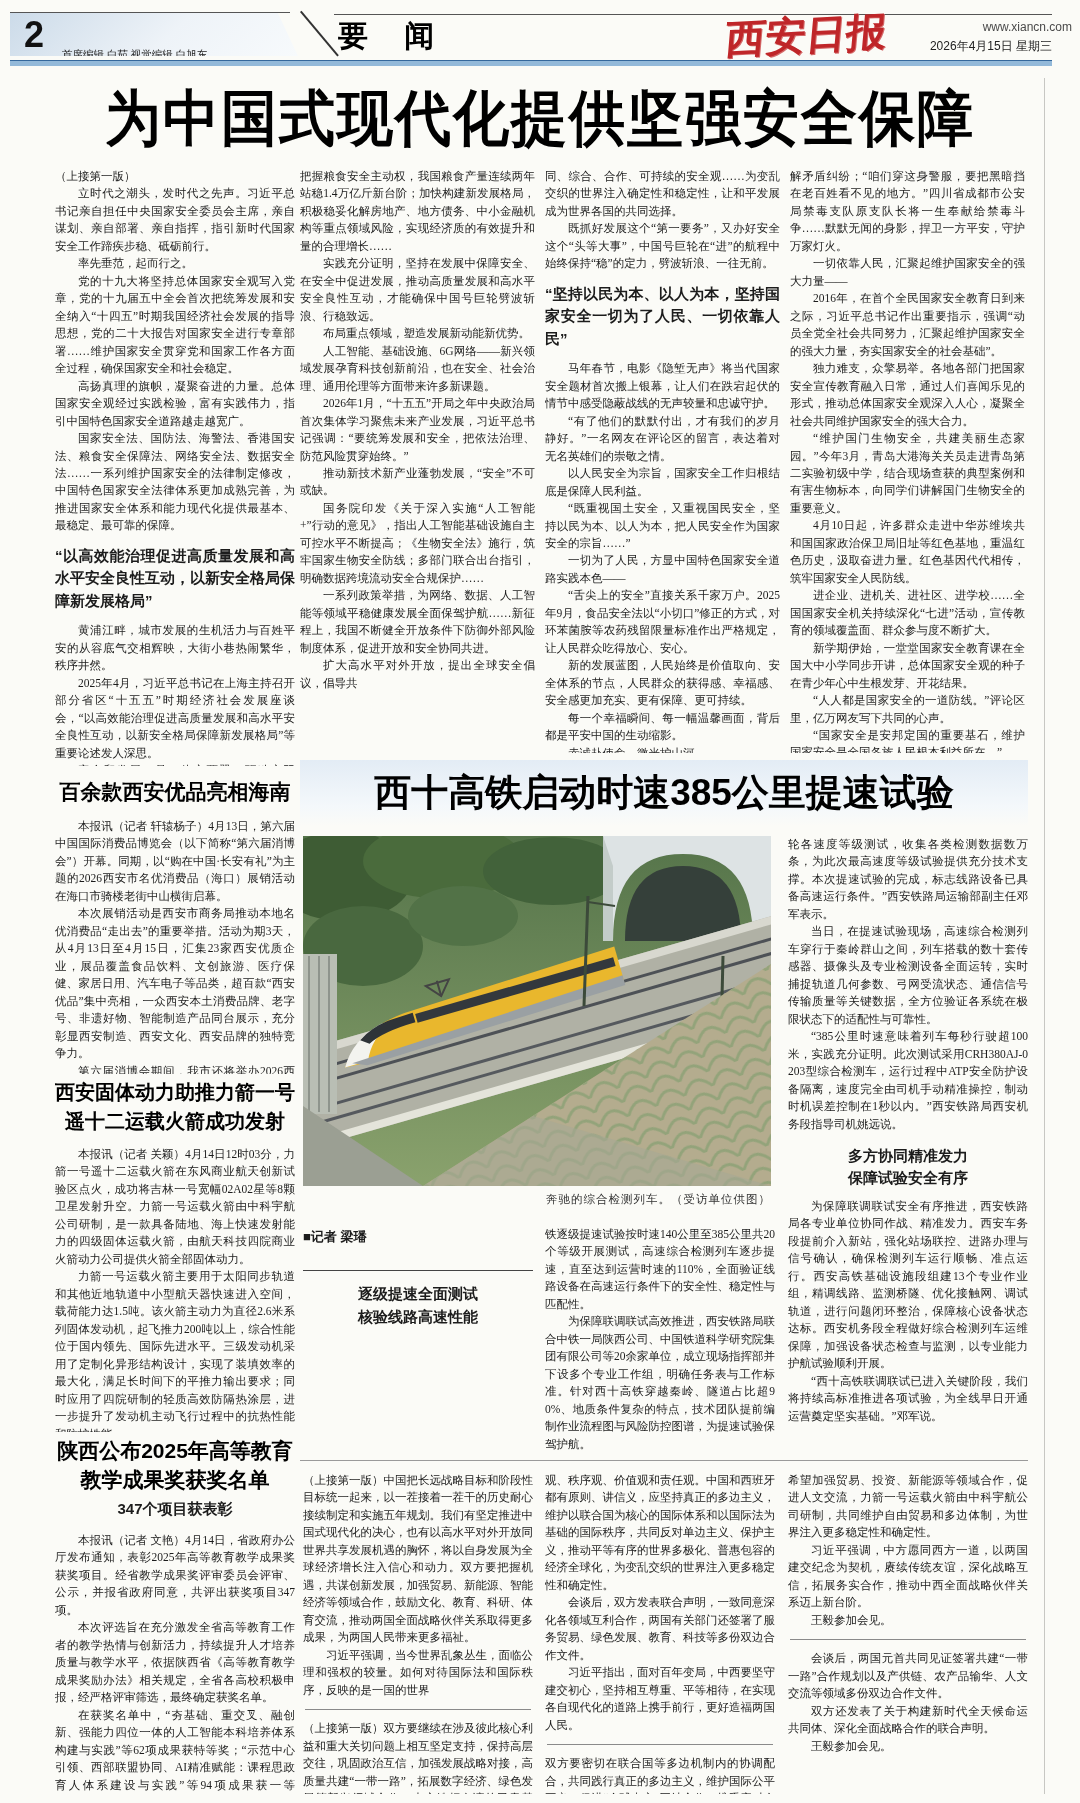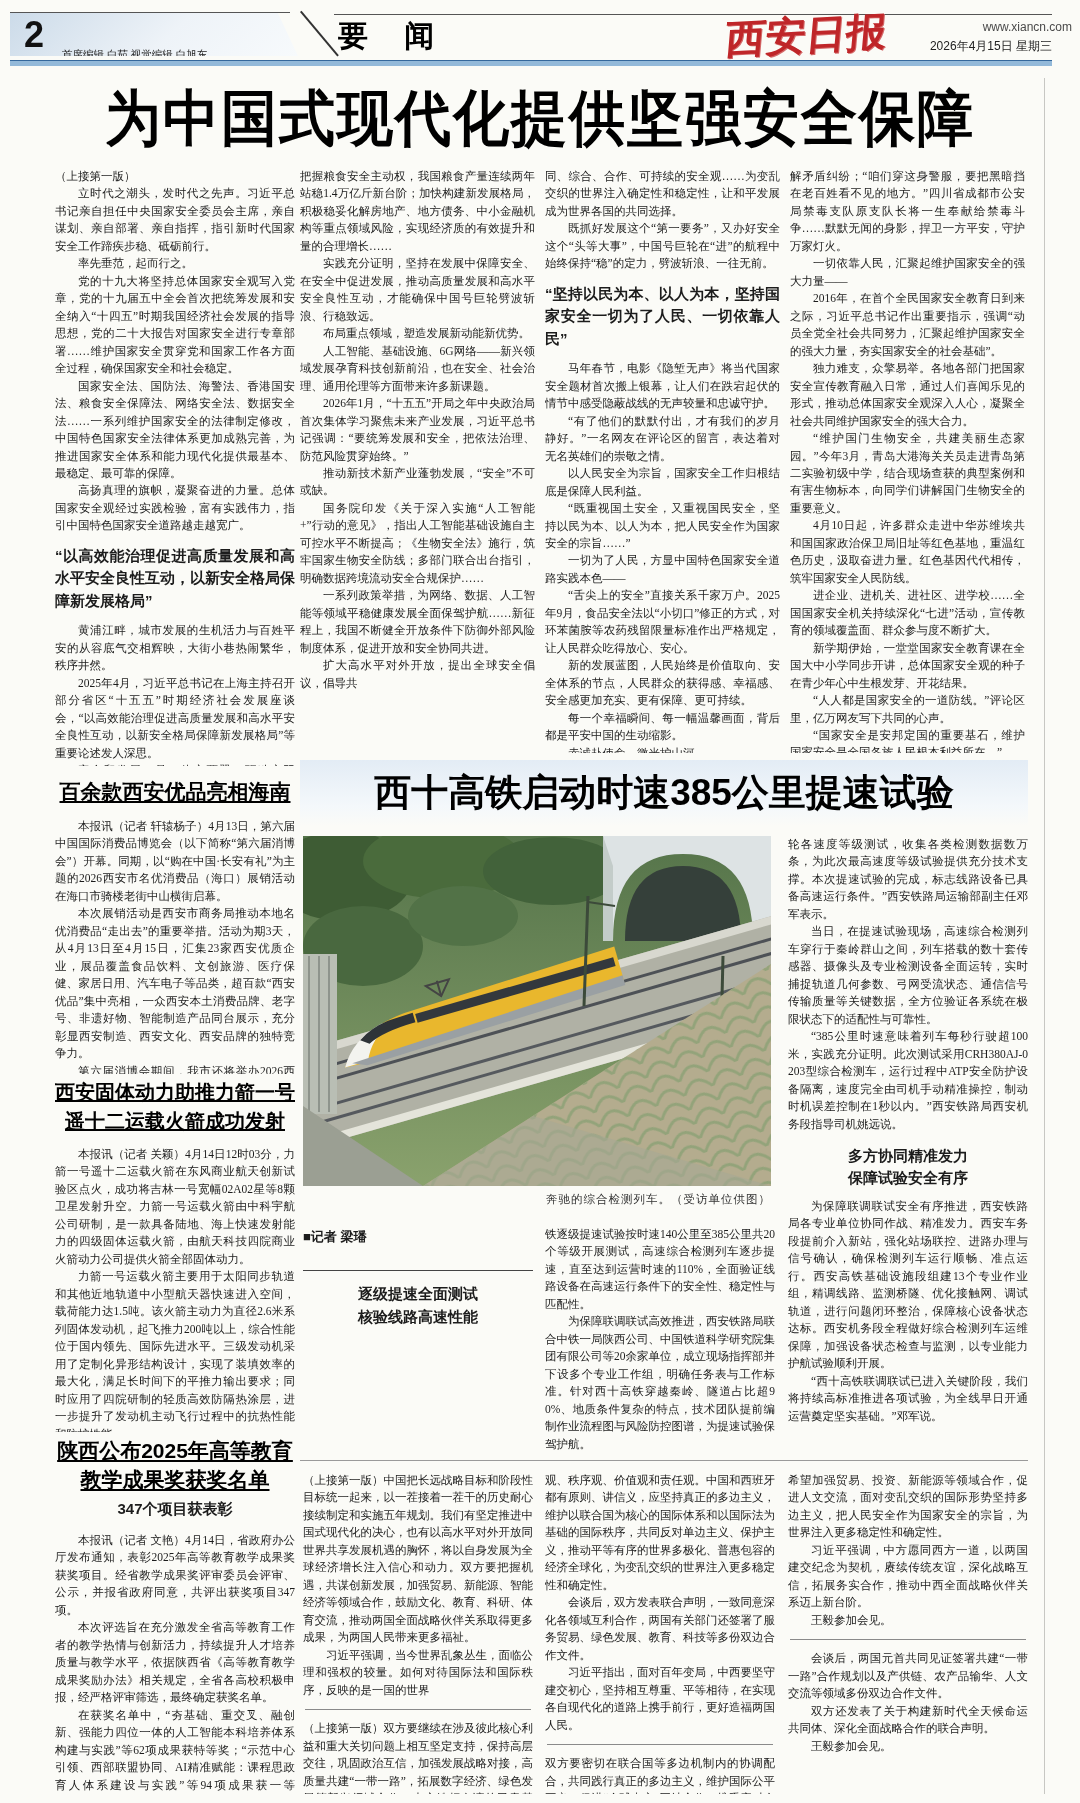--- a/index.html
+++ b/index.html
@@ -34,21 +34,21 @@
       text-shadow:1px 1px 0 #d46a6a;}
   .web{left:872px;top:20px;width:200px;text-align:right;font-family:"Liberation Sans",sans-serif;
       font-size:12px;color:#4a4a4a;}
   .date{left:812px;top:38px;width:240px;text-align:right;font-family:"Liberation Sans",sans-serif;
       font-size:12px;color:#222;}
   .blue-rule{left:10px;top:60px;width:1042px;height:5px;background:#93b9d9;border-top:1.5px solid #35689c;}
   .edge-line{left:1044px;top:78px;width:1px;height:1716px;background:#c7c7c3;}
   
   .h-main{left:30px;top:82px;width:1020px;text-align:center;font-family:"Liberation Sans",sans-serif;
       font-size:56px;font-weight:900;letter-spacing:2px;color:#000;transform:scaleY(1.08);}
-  .h-side{font-family:"Liberation Sans",sans-serif;font-weight:900;text-align:center;color:#000;text-decoration:underline;}
+  .h-side{font-family:"Liberation Sans",sans-serif;font-weight:900;text-align:center;color:#000;}
   .h-hainan{left:55px;top:778px;width:240px;font-size:21px;}
   .h-rocket{left:55px;top:1078px;width:240px;font-size:20px;line-height:1.45;}
   .h-edu{left:55px;top:1436px;width:240px;font-size:21px;line-height:1.4;}
   .h-edu-sub{left:55px;top:1500px;width:240px;font-size:15px;font-weight:bold;
       font-family:"Liberation Sans",sans-serif;text-align:center;}
   .h-rail{left:300px;top:760px;width:728px;height:66px;line-height:66px;text-align:center;
       font-family:"Liberation Sans",sans-serif;font-size:37px;font-weight:900;color:#000;
       background:linear-gradient(180deg,#e3ecf5 0%,#f4f8fb 70%,#fbfbf7 100%);}
   .rail-caption{left:405px;top:1192px;width:366px;text-align:right;font-size:11.5px;color:#333;
       letter-spacing:1px;}
@@ -76,22 +76,22 @@
   <div class="abs date">2026年4月15日 星期三</div>
   <div class="abs blue-rule"></div>
   <div class="abs edge-line"></div>
 
   <div class="abs h-main">为中国式现代化提供坚强安全保障</div>
   <div class="col" style="left:55px;top:168px;width:240px;height:598px;">
       <p class="para noindent">（上接第一版）</p>
       <p class="para">立时代之潮头，发时代之先声。习近平总书记亲自担任中央国家安全委员会主席，亲自谋划、亲自部署、亲自指挥，指引新时代国家安全工作蹄疾步稳、砥砺前行。</p>
       <p class="para">率先垂范，起而行之。</p>
       <p class="para">党的十九大将坚持总体国家安全观写入党章，党的十九届五中全会首次把统筹发展和安全纳入“十四五”时期我国经济社会发展的指导思想，党的二十大报告对国家安全进行专章部署……维护国家安全贯穿党和国家工作各方面全过程，确保国家安全和社会稳定。</p>
+      <p class="para">高扬真理的旗帜，凝聚奋进的力量。总体国家安全观经过实践检验，富有实践伟力，指引中国特色国家安全道路越走越宽广。</p>
       <p class="para">国家安全法、国防法、海警法、香港国安法、粮食安全保障法、网络安全法、数据安全法……一系列维护国家安全的法律制定修改，中国特色国家安全法律体系更加成熟完善，为推进国家安全体系和能力现代化提供最基本、最稳定、最可靠的保障。</p>
-      <p class="para">高扬真理的旗帜，凝聚奋进的力量。总体国家安全观经过实践检验，富有实践伟力，指引中国特色国家安全道路越走越宽广。</p>
       <div class="quote">“以高效能治理促进高质量发展和高水平安全良性互动，以新安全格局保障新发展格局”</div>
       <p class="para">黄浦江畔，城市发展的生机活力与百姓平安的从容底气交相辉映，大街小巷热闹繁华，秩序井然。</p>
       <p class="para">2025年4月，习近平总书记在上海主持召开部分省区“十五五”时期经济社会发展座谈会，“以高效能治理促进高质量发展和高水平安全良性互动，以新安全格局保障新发展格局”等重要论述发人深思。</p>
       <p class="para">安全和发展，是一体之两翼、驱动之双轮。</p>
     </div>
   <div class="col" style="left:300px;top:168px;width:235px;height:585px;">
       <p class="para noindent">把握粮食安全主动权，我国粮食产量连续两年站稳1.4万亿斤新台阶；加快构建新发展格局，积极稳妥化解房地产、地方债务、中小金融机构等重点领域风险，实现经济质的有效提升和量的合理增长……</p>
       <p class="para">实践充分证明，坚持在发展中保障安全、在安全中促进发展，推动高质量发展和高水平安全良性互动，才能确保中国号巨轮劈波斩浪、行稳致远。</p>
       <p class="para">布局重点领域，塑造发展新动能新优势。</p>
       <p class="para">人工智能、基础设施、6G网络——新兴领域发展孕育科技创新前沿，也在安全、社会治理、通用伦理等方面带来许多新课题。</p>
@@ -247,21 +247,21 @@
       <p class="para noindent">（上接第一版）双方要继续在涉及彼此核心利益和重大关切问题上相互坚定支持，保持高层交往，巩固政治互信，加强发展战略对接，高质量共建“一带一路”，拓展数字经济、绿色发展等新兴领域合作，夯实铁杆友谊的民意基础，推动两国关系不断迈上新台阶。</p>
     </div>
   <div class="col" style="left:545px;top:1472px;width:230px;height:322px;">
       <p class="para noindent">观、秩序观、价值观和责任观。中国和西班牙都有原则、讲信义，应坚持真正的多边主义，维护以联合国为核心的国际体系和以国际法为基础的国际秩序，共同反对单边主义、保护主义，推动平等有序的世界多极化、普惠包容的经济全球化，为变乱交织的世界注入更多稳定性和确定性。</p>
       <p class="para">会谈后，双方发表联合声明，一致同意深化各领域互利合作，两国有关部门还签署了服务贸易、绿色发展、教育、科技等多份双边合作文件。</p>
       <p class="para">习近平指出，面对百年变局，中西要坚守建交初心，坚持相互尊重、平等相待，在实现各自现代化的道路上携手前行，更好造福两国人民。</p>
       <hr class="colrule">
       <p class="para noindent">双方要密切在联合国等多边机制内的协调配合，共同践行真正的多边主义，维护国际公平正义，促进“全球南方”团结合作，携手应对全球性挑战，推动构建人类命运共同体。</p>
     </div>
   <div class="col" style="left:788px;top:1472px;width:240px;height:322px;">
-      <p class="para noindent">希望加强贸易、投资、新能源等领域合作，促进人文交流，面对变乱交织的国际形势坚持多边主义，把人民安全作为国家安全的宗旨，为世界注入更多稳定性和确定性。</p>
+      <p class="para noindent">希望加强贸易、投资、新能源等领域合作，促进人文交流，力箭一号运载火箭由中科宇航公司研制，共同维护自由贸易和多边体制，为世界注入更多稳定性和确定性。</p>
       <p class="para">习近平强调，中方愿同西方一道，以两国建交纪念为契机，赓续传统友谊，深化战略互信，拓展务实合作，推动中西全面战略伙伴关系迈上新台阶。</p>
       <p class="para">王毅参加会见。</p>
       <hr class="colrule">
       <p class="para">会谈后，两国元首共同见证签署共建“一带一路”合作规划以及产供链、农产品输华、人文交流等领域多份双边合作文件。</p>
       <p class="para">双方还发表了关于构建新时代全天候命运共同体、深化全面战略合作的联合声明。</p>
       <p class="para">王毅参加会见。</p>
     </div>
 
 </div>
 

